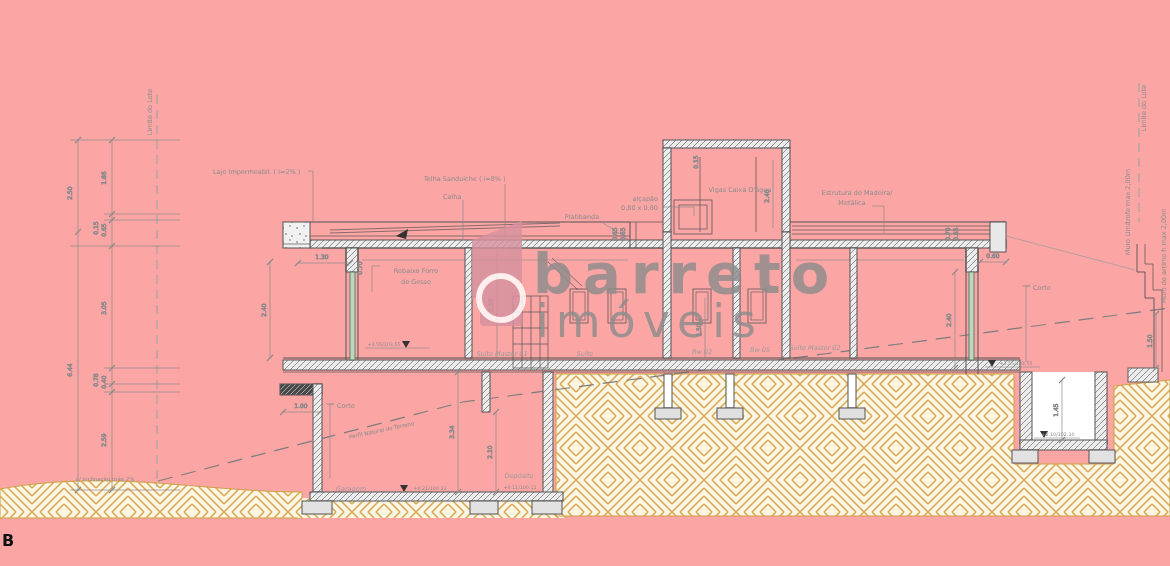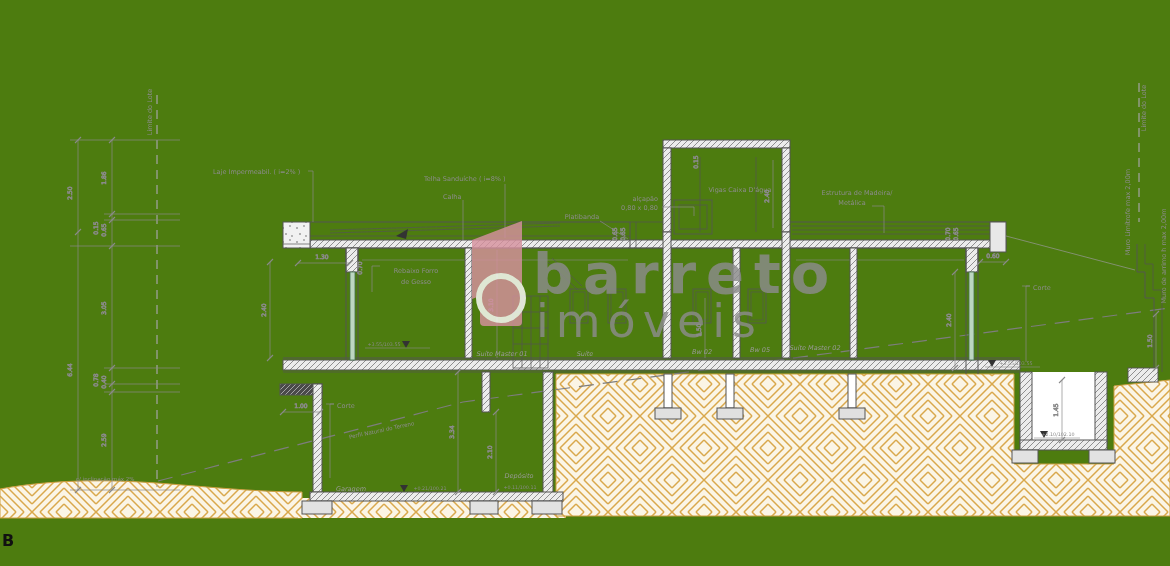--- a/index.html
+++ b/index.html
@@ -1,16 +1,16 @@
 <!DOCTYPE html>
 <html><head>
 <meta charset="utf-8">
 <style>
   html,body{margin:0;padding:0;background:#fff;}
-  .page{position:relative;width:1170px;height:566px;background:#4d7c0f;overflow:hidden;
+  .page{position:relative;width:1170px;height:566px;background:#fca5a5;overflow:hidden;
         font-family:"DejaVu Sans", sans-serif;}
   svg text{font-family:"DejaVu Sans", sans-serif;fill:#8c8c8c;}
   .lbl{font-size:6.5px;}
   .lbl-sm{font-size:5.5px;}
   .dim{font-size:6px;fill:#8a8a8a;}
   .room{font-size:6.5px;font-style:italic;fill:#9a9a9a;}
   .lvl{font-size:4.8px;fill:#8a8a8a;}
   .corner{font-size:16px;font-weight:bold;fill:#111;}
   .wm-brand{font-size:56px;font-weight:bold;letter-spacing:10px;}
   .wm-sub{font-size:46px;letter-spacing:7px;}

